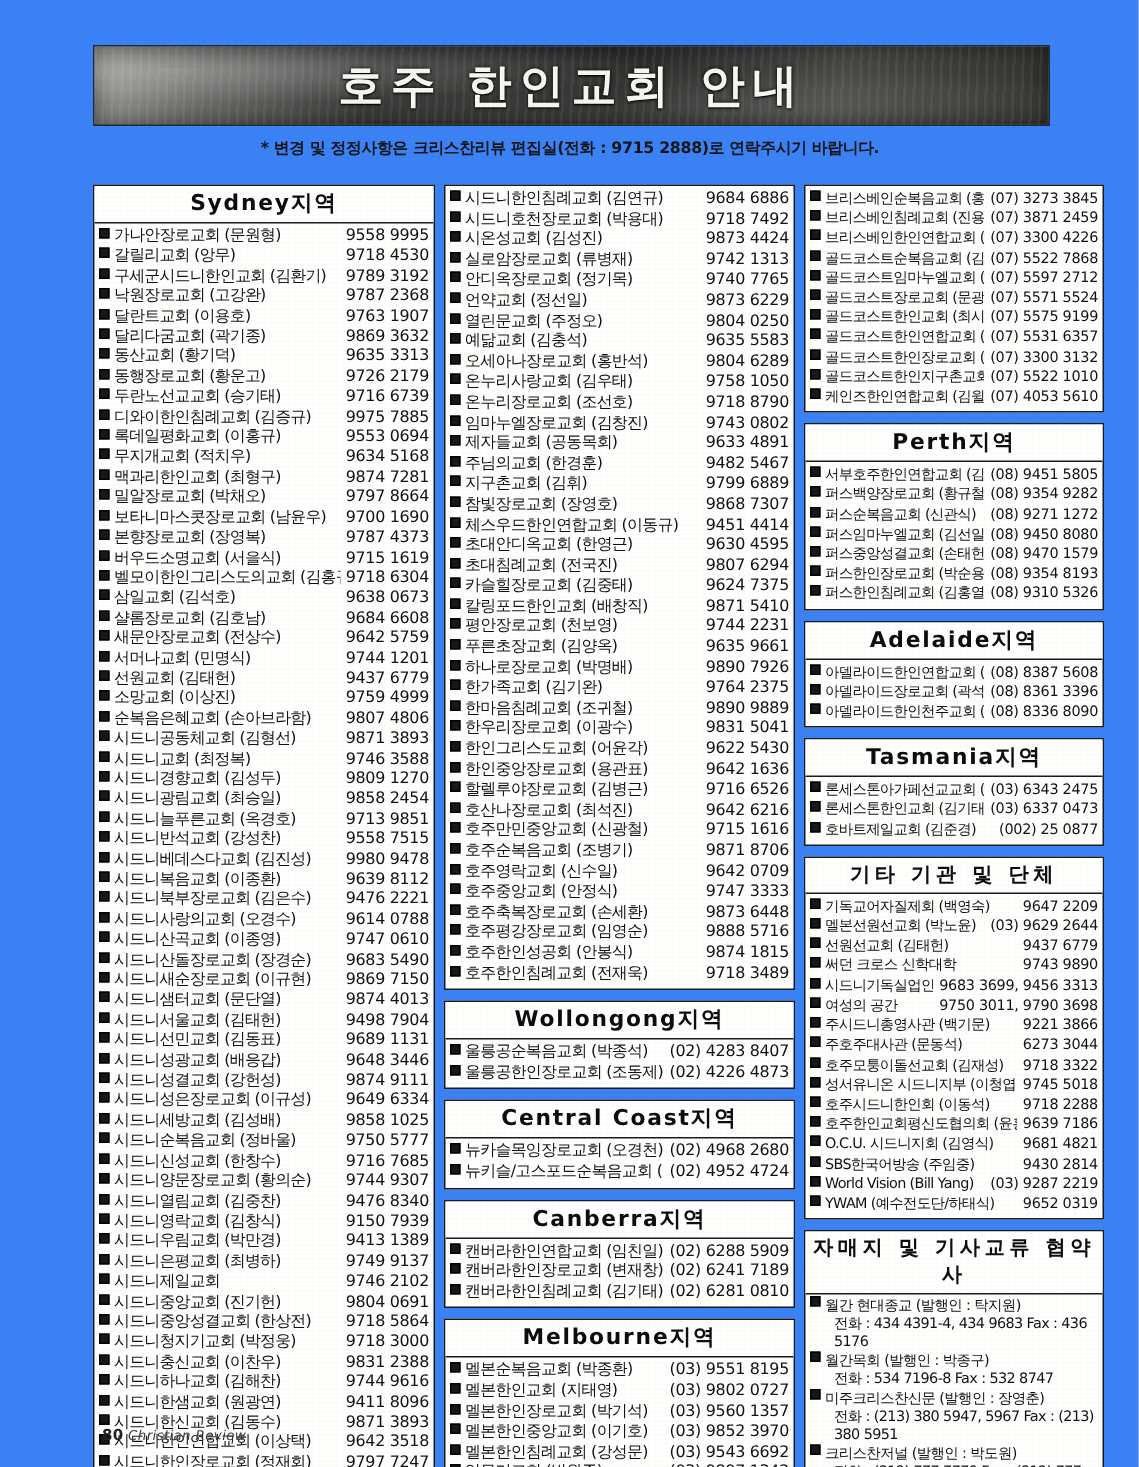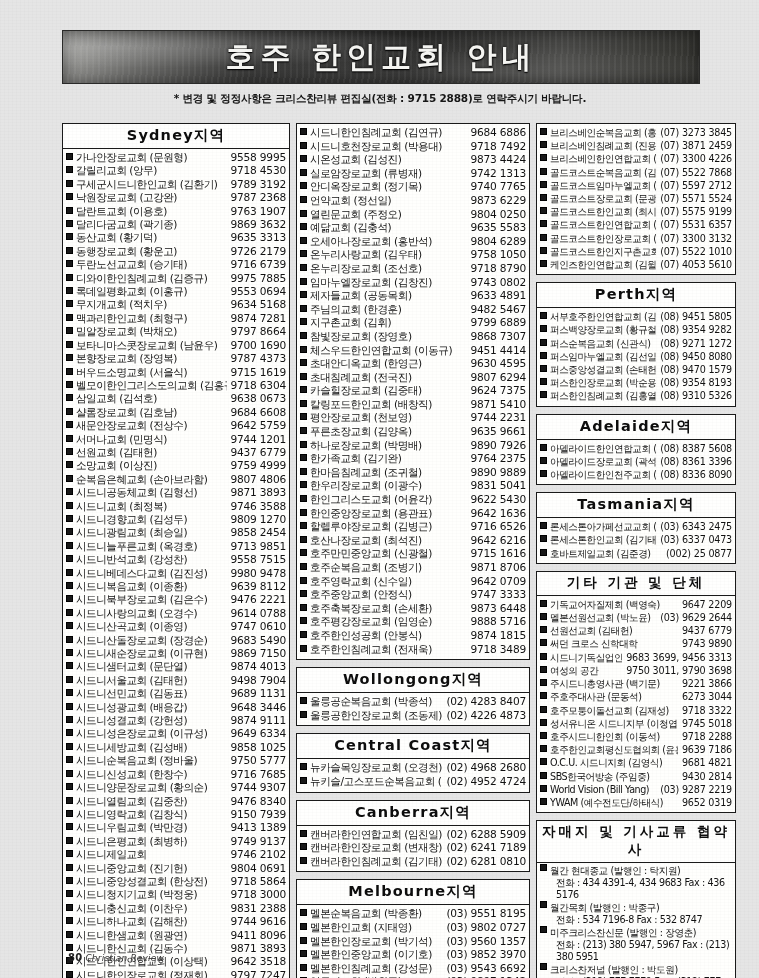--- a/index.html
+++ b/index.html
@@ -7,21 +7,21 @@
     width:759px;height:978px;
     background:#ffffff;
     font-family:"DejaVu Sans","Liberation Sans",sans-serif;
     color:#111;
     overflow:hidden;
     position:relative;
   }
   
   #page{
     position:absolute;inset:0;
-    background:#e5e5e5;
+    background:#3b82f6;
   }
   
   #grain{
     position:absolute;inset:0;
     background:
       repeating-linear-gradient(0deg,rgba(0,0,0,.012) 0 1px,transparent 1px 3px),
       repeating-linear-gradient(90deg,rgba(0,0,0,.010) 0 1px,transparent 1px 4px);
     pointer-events:none;
   }
   

